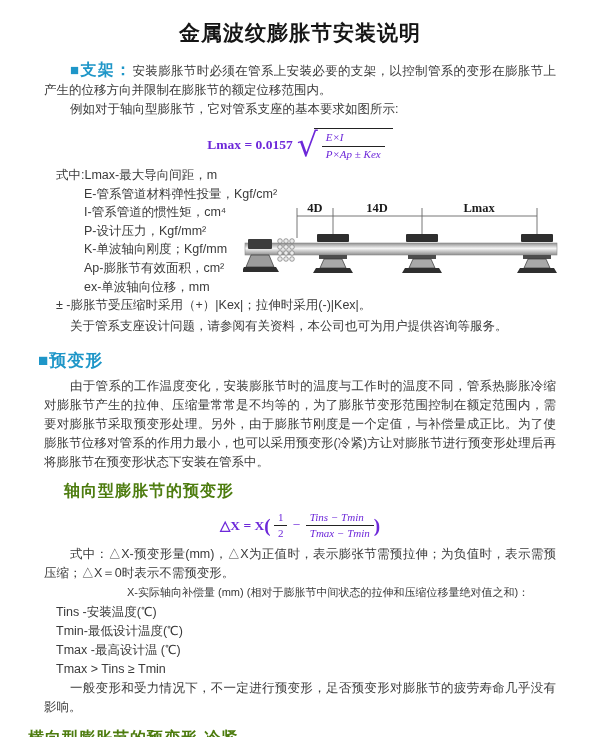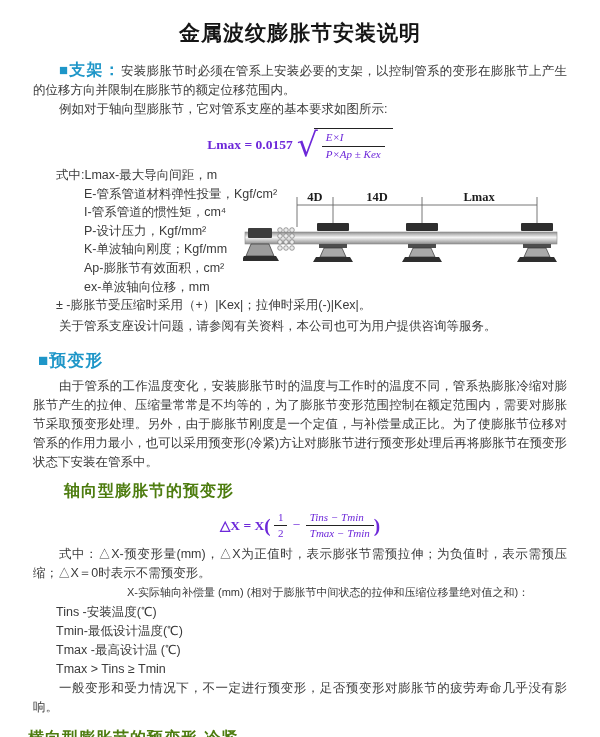--- a/index.html
+++ b/index.html
@@ -5,21 +5,21 @@
   html,body{margin:0;padding:0;}
   body{
     width:600px;height:737px;background:#ffffff;position:relative;overflow:hidden;
     font-family:"Liberation Sans",sans-serif;color:#3a3a3a;
   }
   .doc-title{
     text-align:center;font-size:21px;font-weight:bold;color:#151515;
     padding-top:19px;letter-spacing:1px;
   }
   .para{
-    margin:0 33px;font-size:12.5px;line-height:19px;text-align:justify;
+    margin:0 44px;font-size:12.5px;line-height:19px;text-align:justify;
     text-indent:26px;color:#3a3a3a;
   }
   .inline-heading{
     font-size:16px;font-weight:bold;color:#1e96c8;letter-spacing:1px;
   }
   .sq{font-size:15px;}
   .sec-heading{
     margin:13px 0 5px 38px;font-size:17px;font-weight:bold;color:#1e96c8;
     letter-spacing:1px;
   }
@@ -43,21 +43,21 @@
   }
   .frac .fn{display:block;padding:0 4px 1px;border-bottom:1px solid #222;}
   .frac .fd{display:block;padding:1px 4px 0;}
   .frac.ital{font-style:italic;}
   .sqrt{display:inline-flex;align-items:center;vertical-align:middle;margin-left:4px;}
   .sqrt-sign{
     font-size:33px;line-height:1;font-family:"DejaVu Sans",sans-serif;
     margin-right:-4px;font-weight:normal;
   }
   .sqrt-body{border-top:1.4px solid #222;padding:2px 8px 0;}
-  .diagram{position:absolute;left:243px;top:190px;width:322px;height:88px;}
+  .diagram{position:absolute;left:243px;top:201px;width:322px;height:88px;}
   .dim-label{
     font-family:"Liberation Serif",serif;font-size:12.5px;font-weight:bold;fill:#1c1c1c;
   }
   .footer-line{margin-left:56px;font-size:11px;line-height:19px;text-align:center;}
   .temps .var-line{line-height:19px;}
 </style>
 </head>
 <body>
 
 <div class="doc-title">金属波纹膨胀节安装说明</div>

